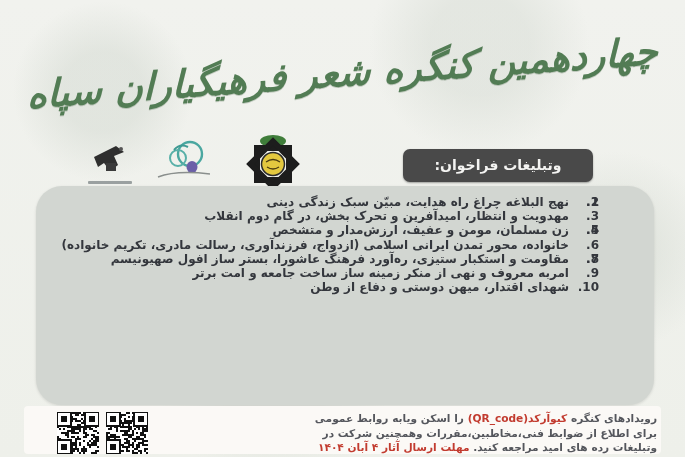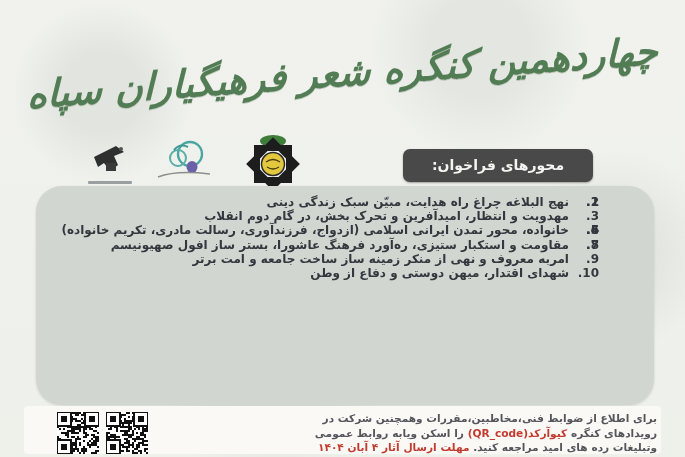--- a/index.html
+++ b/index.html
@@ -85,28 +85,28 @@
       <svg width="62" height="58" viewBox="0 0 62 58">
         <ellipse cx="31" cy="10" rx="13" ry="6" fill="#3f7d3a"></ellipse>
         <rect x="15" y="17" width="32" height="32" fill="none" stroke="#1d1d1d" stroke-width="6"></rect>
         <rect x="15" y="17" width="32" height="32" fill="none" stroke="#1d1d1d" stroke-width="6" transform="rotate(45 31 33)"></rect>
         <circle cx="31" cy="33" r="11.5" fill="#e3c83f" stroke="#2a2a2a" stroke-width="1.5"></circle>
         <path d="M24 31 q7 -5 14 0 M25 36 q6 4 12 0" fill="none" stroke="#4a3b10" stroke-width="1.3"></path>
       </svg>
     </div>
   </div>
 
-  <div class="call-label">محورهای فراخوان:</div>
+  <div class="call-label">وتبلیغات فراخوان:</div>
 
   <div class="panel">
     <div class="topic"><span class="num">1.</span></div>
     <div class="topic"><span class="num">2.</span><span>نهج البلاغه چراغ راه هدایت، مبیّن سبک زندگی دینی</span></div>
     <div class="topic"><span class="num">3.</span><span>مهدویت و انتظار، امیدآفرین و تحرک بخش، در گام دوم انقلاب</span></div>
     <div class="topic"><span class="num">4.</span></div>
-    <div class="topic"><span class="num">5.</span></div>
+    <div class="topic"><span class="num">5.</span><span>زن مسلمان، مومن و عفیف، ارزش‌مدار و متشخص</span></div>
     <div class="topic"><span class="num">6.</span><span>خانواده، محور تمدن ایرانی اسلامی (ازدواج، فرزندآوری، رسالت مادری، تکریم خانواده)</span></div>
     <div class="topic"><span class="num">7.</span></div>
     <div class="topic"><span class="num">8.</span><span>مقاومت و استکبار ستیزی، ره‌آورد فرهنگ عاشورا، بستر ساز افول صهیونیسم</span></div>
     <div class="topic"><span class="num">9.</span><span>امربه معروف و نهی از منکر زمینه ساز ساخت جامعه و امت برتر</span></div>
     <div class="topic"><span class="num">10.</span><span>شهدای اقتدار، میهن دوستی و دفاع از وطن</span></div>
   </div>
 
   <div class="footer">
     <div class="qr qr1" id="qr1">
         <svg width="42" height="42" xmlns="http://www.w3.org/2000/svg">
@@ -415,19 +415,19 @@
           <rect x="40" y="40" width="2" height="2" fill="#111"></rect>
           <rect x="0" y="0" width="14" height="14" fill="none" stroke="#111" stroke-width="2"></rect>
           <rect x="4" y="4" width="6" height="6" fill="#111"></rect>
           <rect x="28" y="0" width="14" height="14" fill="none" stroke="#111" stroke-width="2"></rect>
           <rect x="32" y="4" width="6" height="6" fill="#111"></rect>
           <rect x="0" y="28" width="14" height="14" fill="none" stroke="#111" stroke-width="2"></rect>
           <rect x="4" y="32" width="6" height="6" fill="#111"></rect>
         </svg>
       </div>
     <div class="footer-text">
+      <div><span>رویدادهای کنگره </span><span class="red">کیوآرکد(QR_code)</span><span> را اسکن ویابه روابط عمومی</span></div>
       <div>برای اطلاع از ضوابط فنی،مخاطبین،مقررات وهمچنین شرکت در</div>
-      <div><span>رویدادهای کنگره </span><span class="red">کیوآرکد(QR_code)</span><span> را اسکن ویابه روابط عمومی</span></div>
       <div><span>وتبلیغات رده های امید مراجعه کنید. </span><span class="red">مهلت ارسال آثار ۴ آبان ۱۴۰۴</span></div>
     </div>
   </div>
 
 </div>
 
 </body></html>

